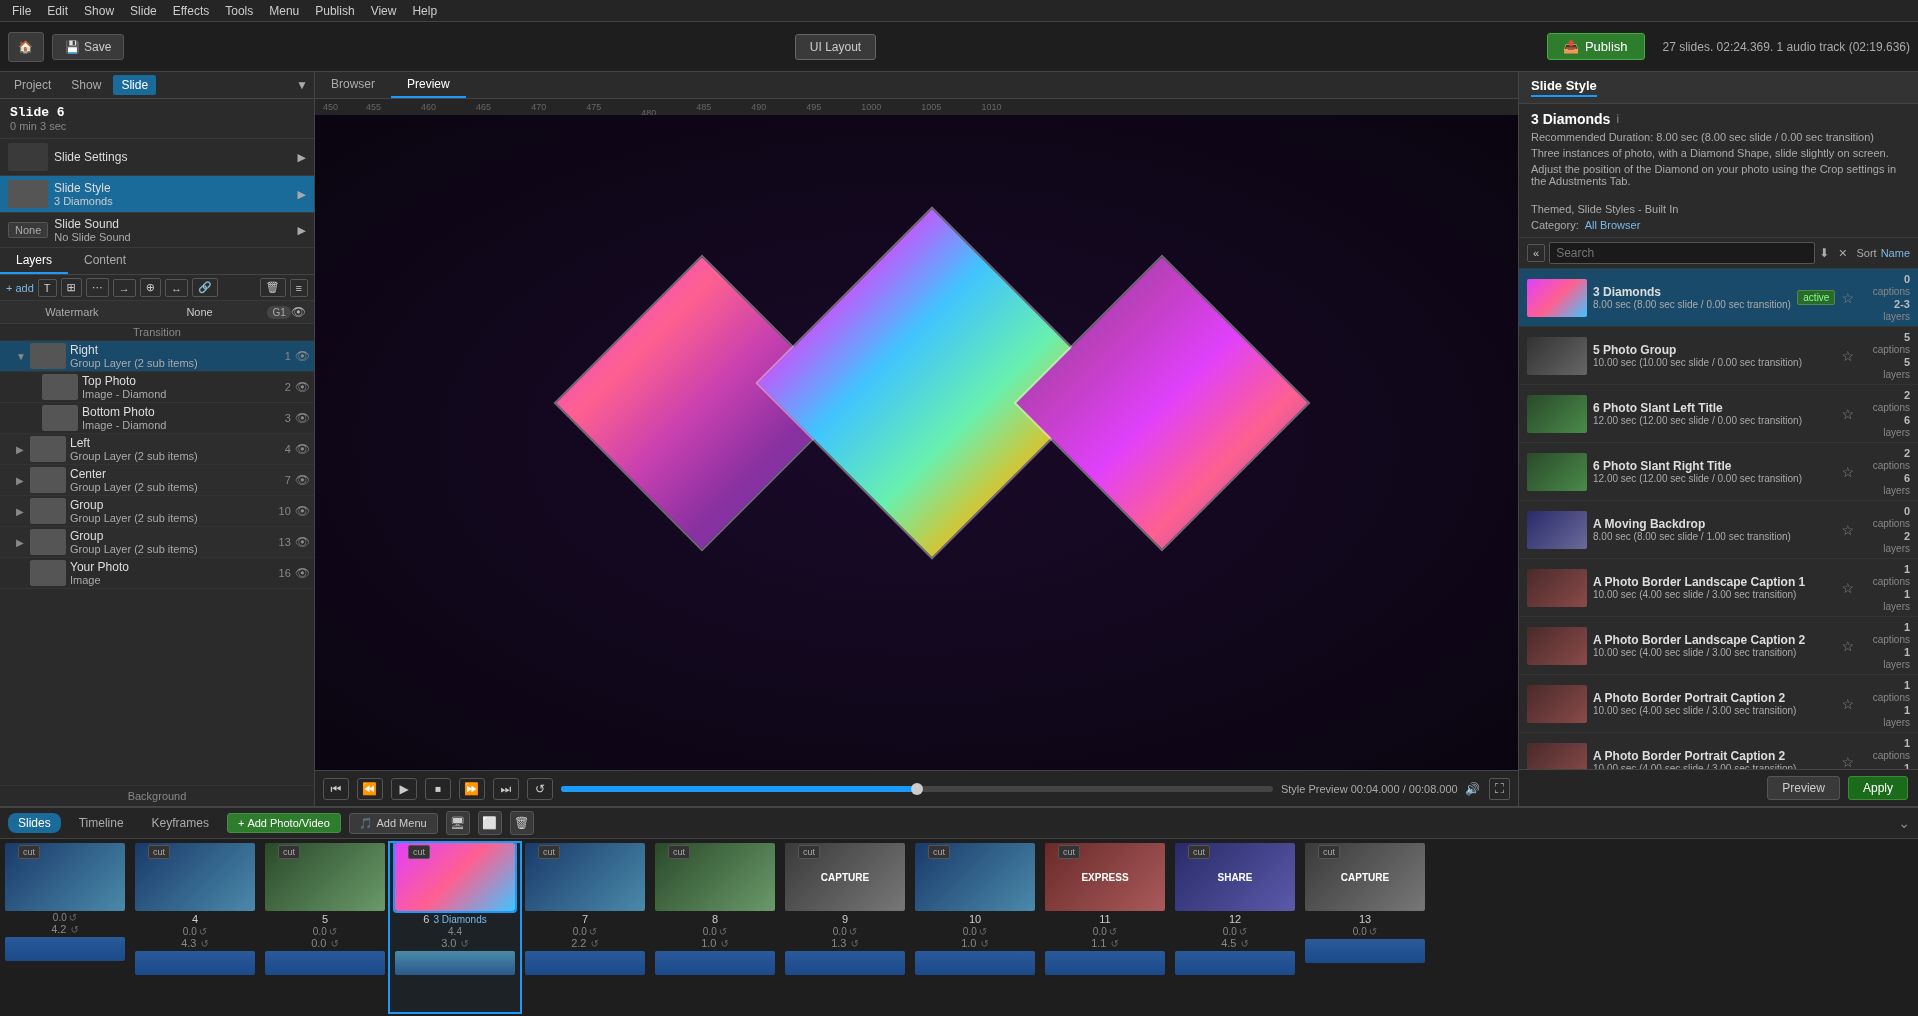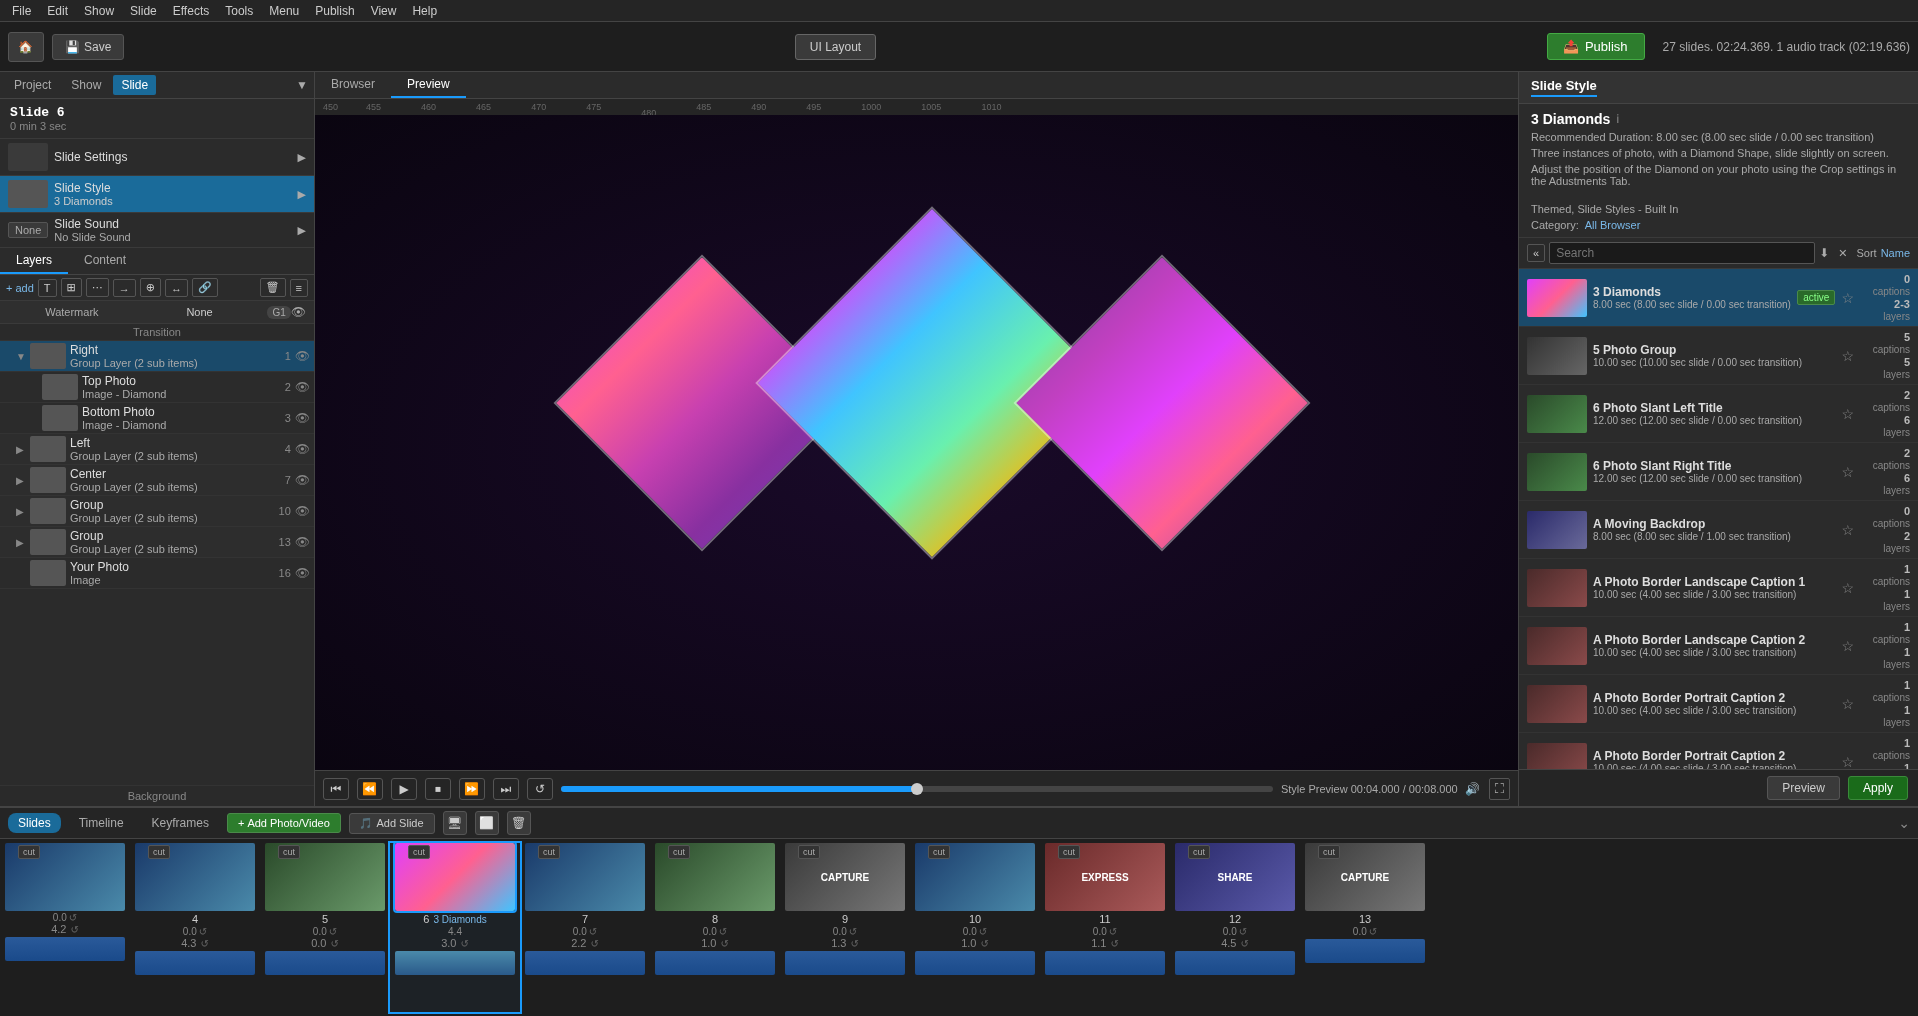--- a/index.html
+++ b/index.html
@@ -712,21 +712,21 @@
   <div id="timeline-tabs">
     <div class="timeline-tab active">Slides</div>
     <div class="timeline-tab">Timeline</div>
     <div class="timeline-tab">Keyframes</div>
     <div class="add-btn">
       <span>+</span>
       <span>Add Photo/Video</span>
     </div>
     <div class="add-audio-btn">
       <span>🎵</span>
-      <span>Add Slide</span>
+      <span>Add Menu</span>
     </div>
     <div class="icon-btn">🖥</div>
     <div class="icon-btn">⬜</div>
     <div class="icon-btn">🗑</div>
     <div class="timeline-spacer"></div>
     <button class="timeline-collapse">⌄</button>
   </div>
 
   <div id="slide-strip">
 

